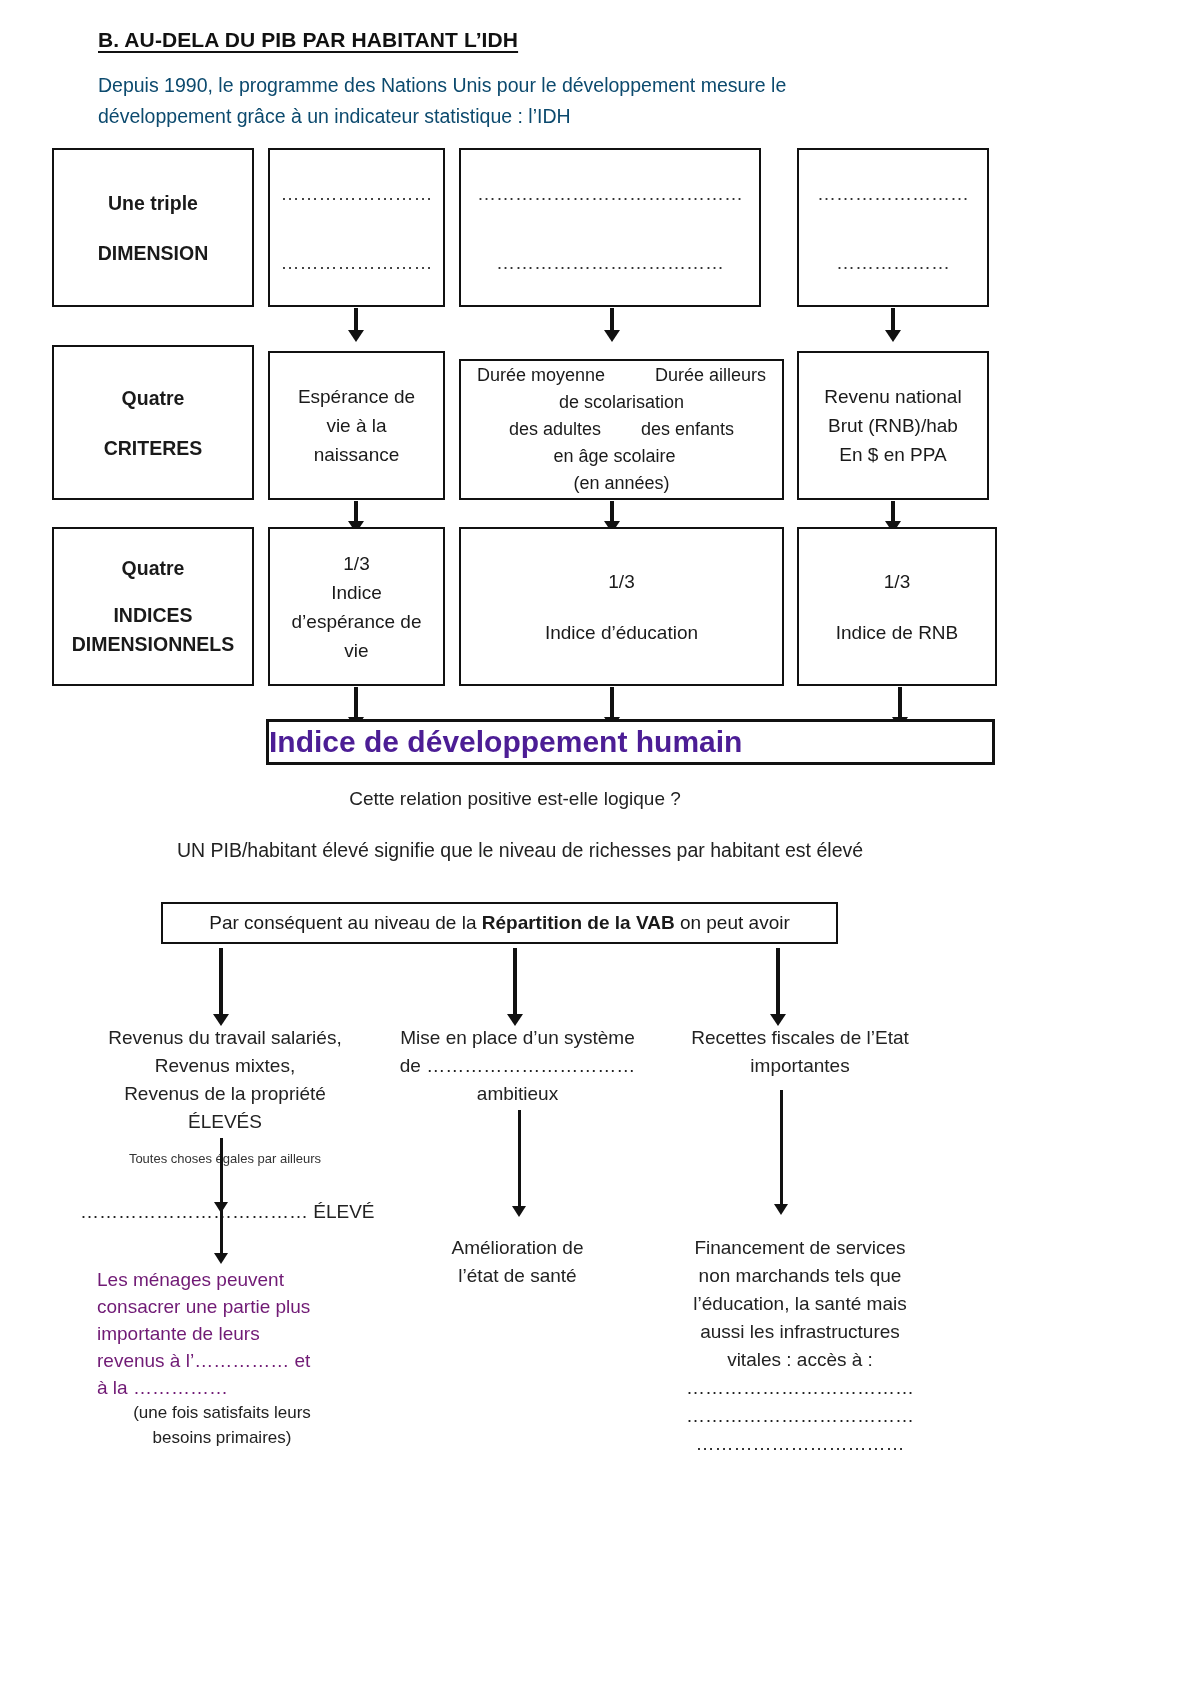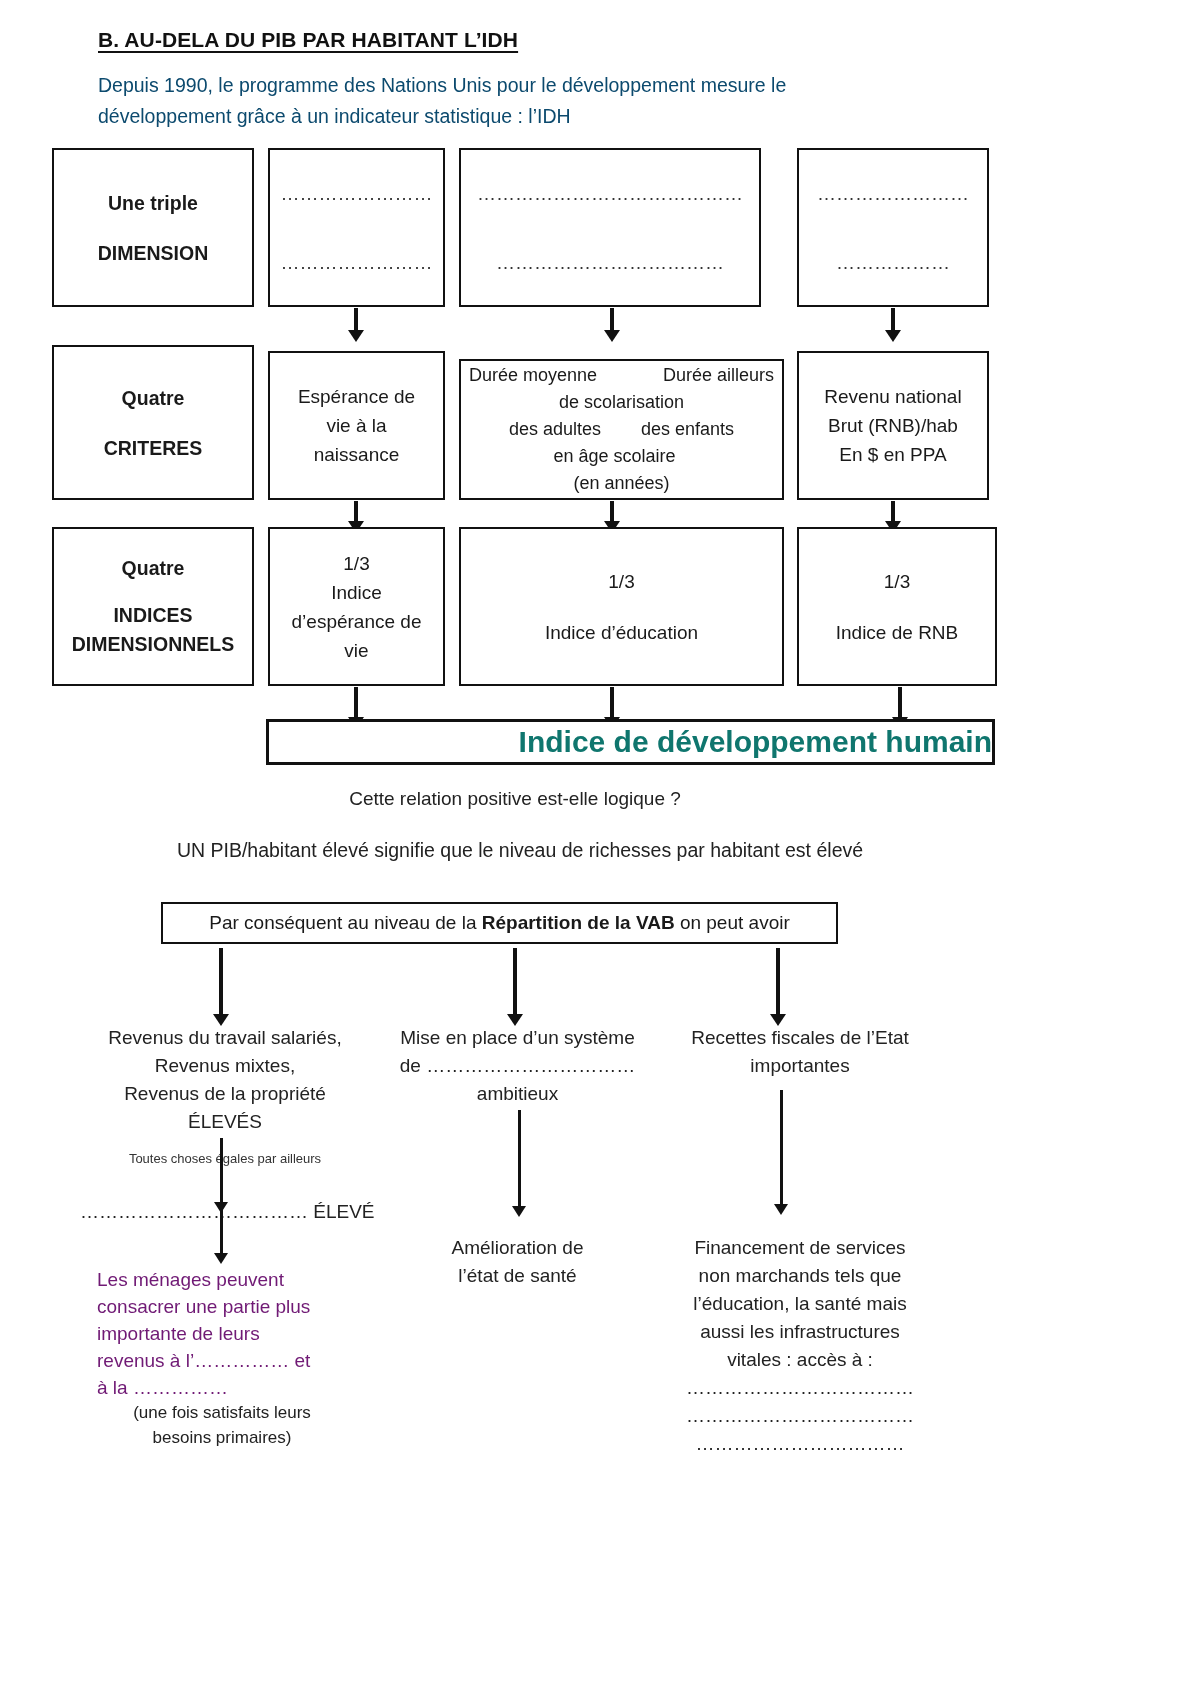--- a/index.html
+++ b/index.html
@@ -61,22 +61,22 @@
   }
   .arrow.thin .shaft{width:3px;left:-1.5px;}
   .arrow.thin .head{left:-7px;border-left-width:7px;border-right-width:7px;border-top-width:11px;}
 
   
   .idh{
     position:absolute;
     border:3px solid #111;
     background:#fff;
     box-sizing:border-box;
-    display:flex;align-items:center;justify-content:flex-end;
-    font-size:30px;font-weight:bold;color:#0f766e;
+    display:flex;align-items:center;justify-content:flex-start;
+    font-size:30px;font-weight:bold;color:#4c1d95;
   }
 
   
   .ctr{position:absolute;text-align:center;font-size:19px;line-height:28px;color:#222;}
   .just{position:absolute;text-align:justify;font-size:19.5px;line-height:30px;color:#701a75;}
   .tiny{position:absolute;text-align:center;font-size:13px;line-height:18px;color:#333;}
 
   .vabbox{
     position:absolute;
     border:2px solid #111;background:#fff;box-sizing:border-box;
@@ -149,21 +149,21 @@
     </div>
   </div>
 
   <div class="bx" style="left:268px;top:351px;width:177px;height:149px;">
     <div style="white-space:pre-line">Espérance de
 vie à la
 naissance</div>
   </div>
 
   <div class="bx" style="left:459px;top:359px;width:325px;height:141px;font-size:18px;line-height:27px;">
-    <div style="width:100%;padding:0 8px;box-sizing:border-box;border-radius:26px;">
+    <div style="width:100%;padding:0 16px;box-sizing:border-box;border-radius:26px;">
       <div style="display:flex;justify-content:space-between;">
         <span>Durée moyenne</span>
         <span>Durée ailleurs</span>
       </div>
       <div style="text-align:center;">de scolarisation</div>
       <div style="display:flex;justify-content:center;padding:0 14px;box-sizing:border-box;gap:40px;">
         <span>des adultes</span>
         <span>des enfants</span>
       </div>
       <div style="text-align:center;padding-right:14px;">en âge scolaire</div>

